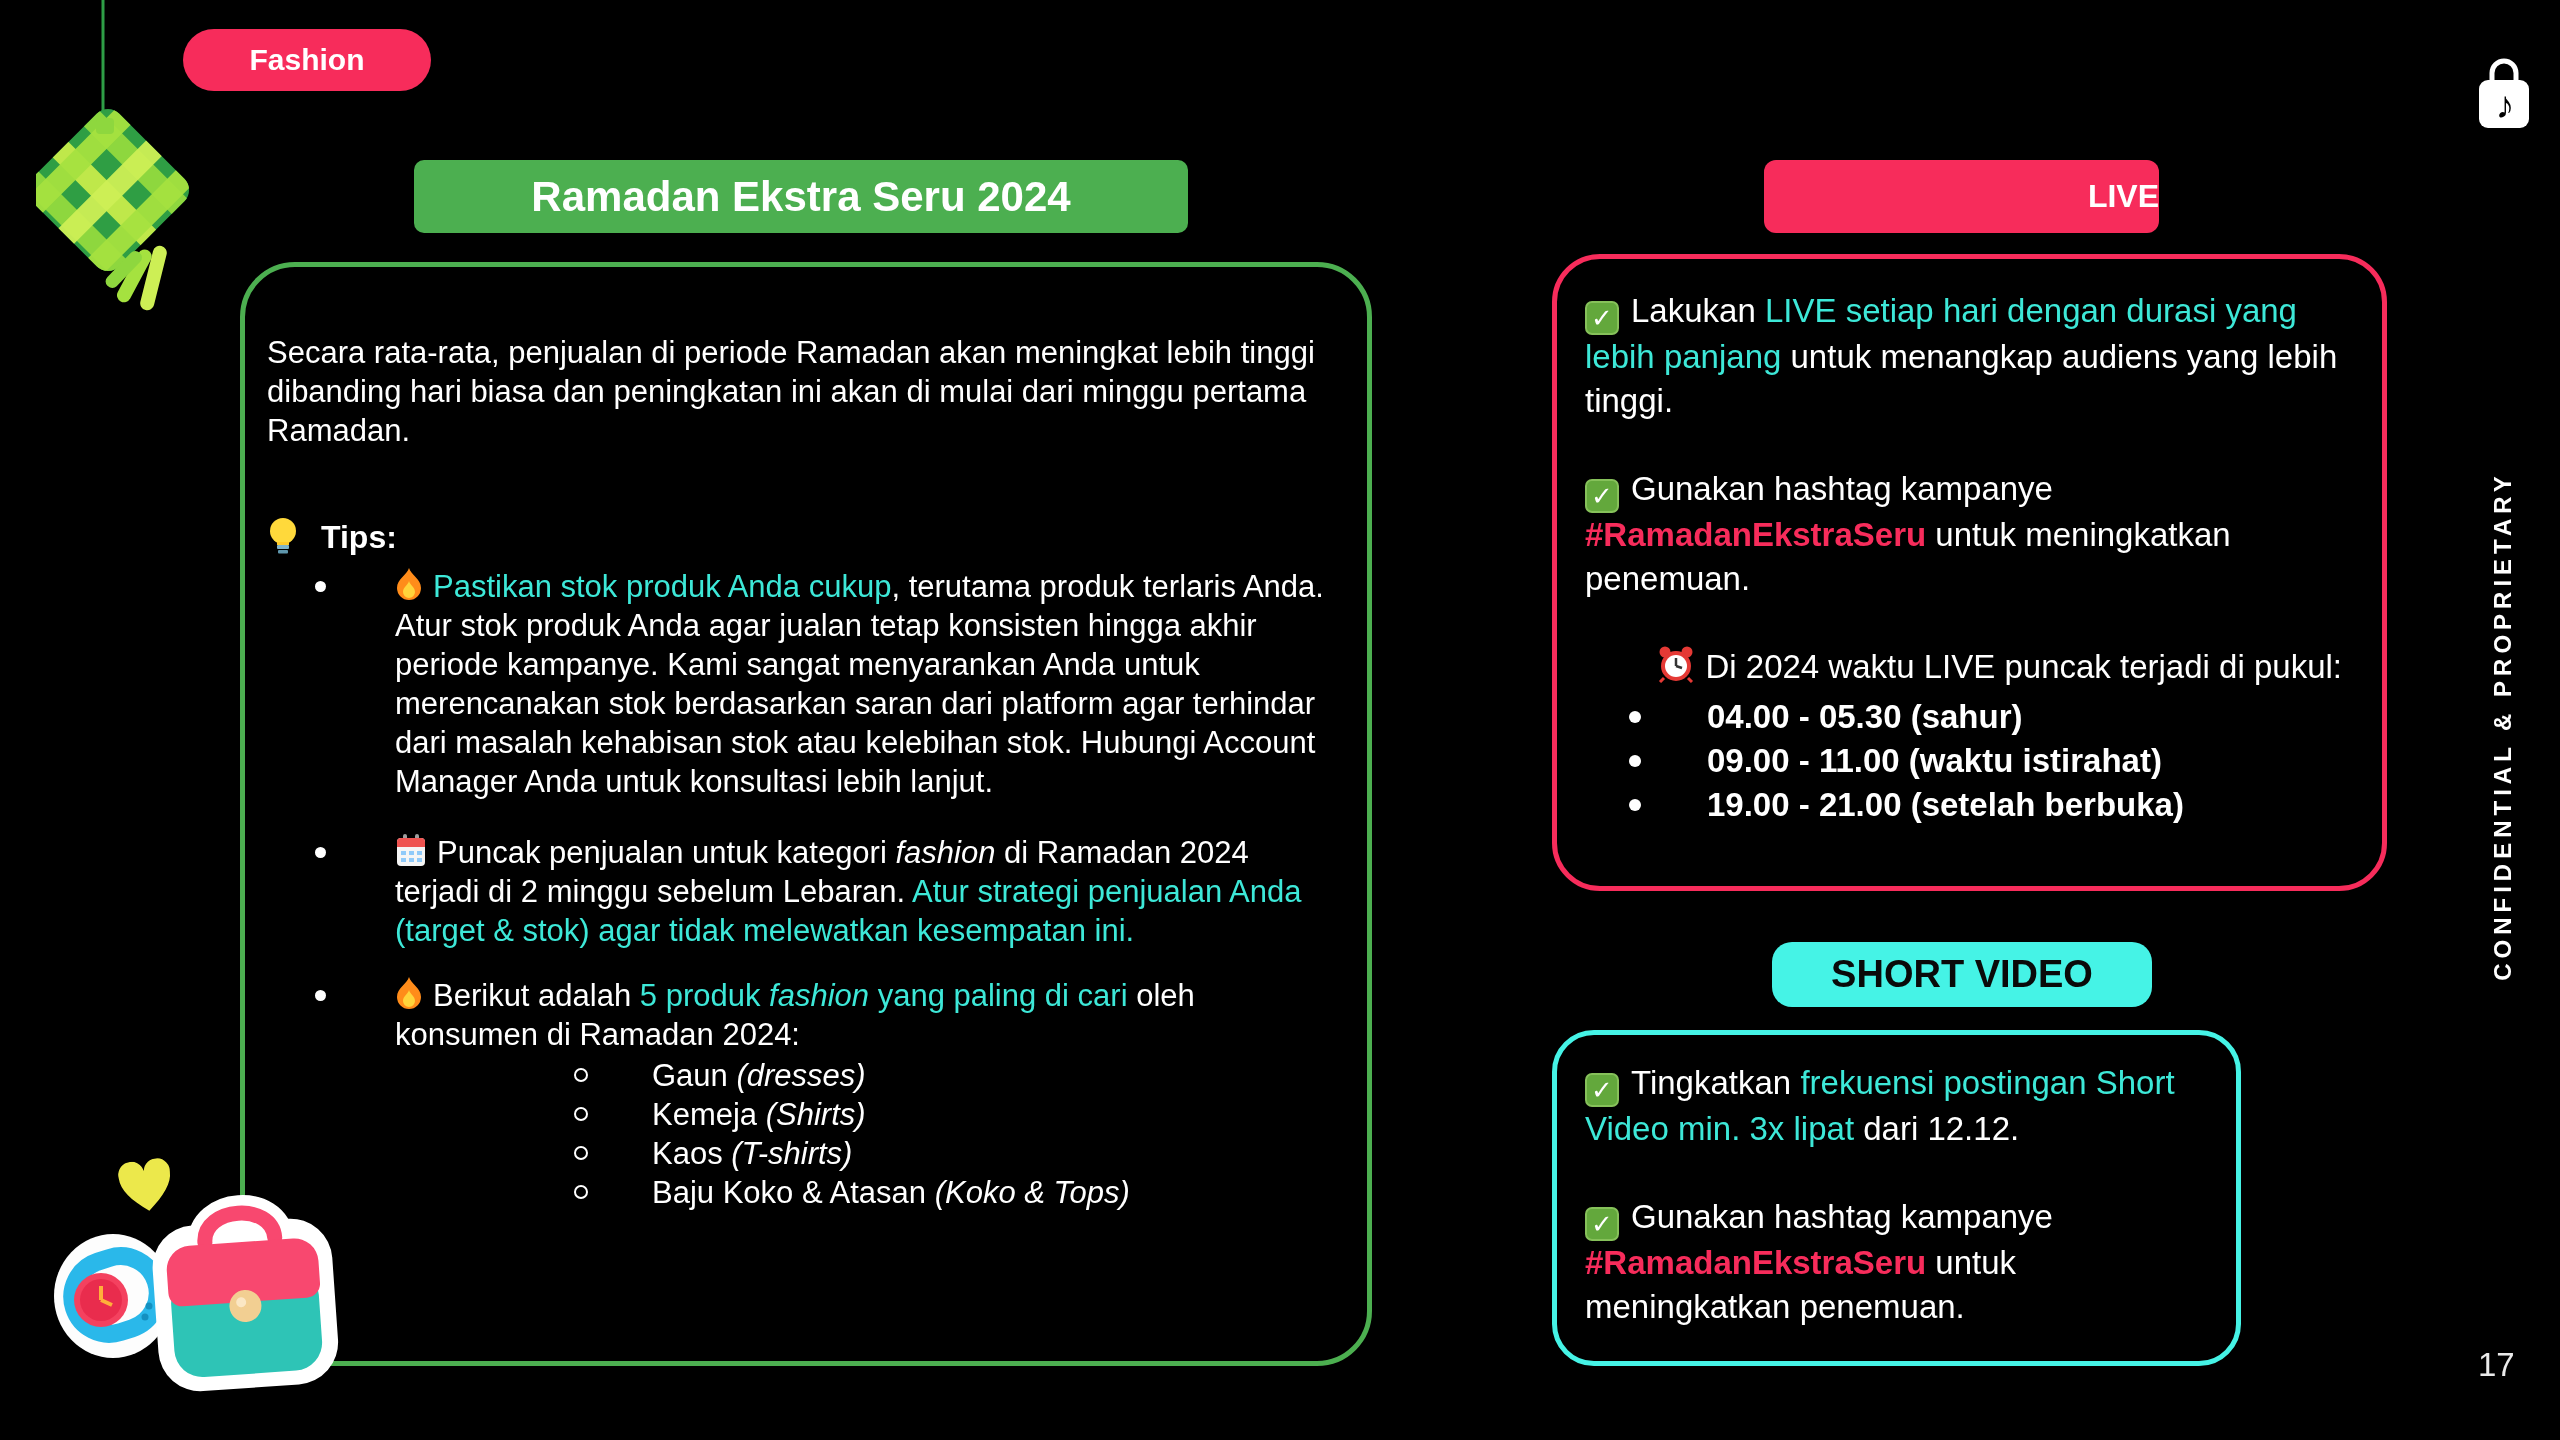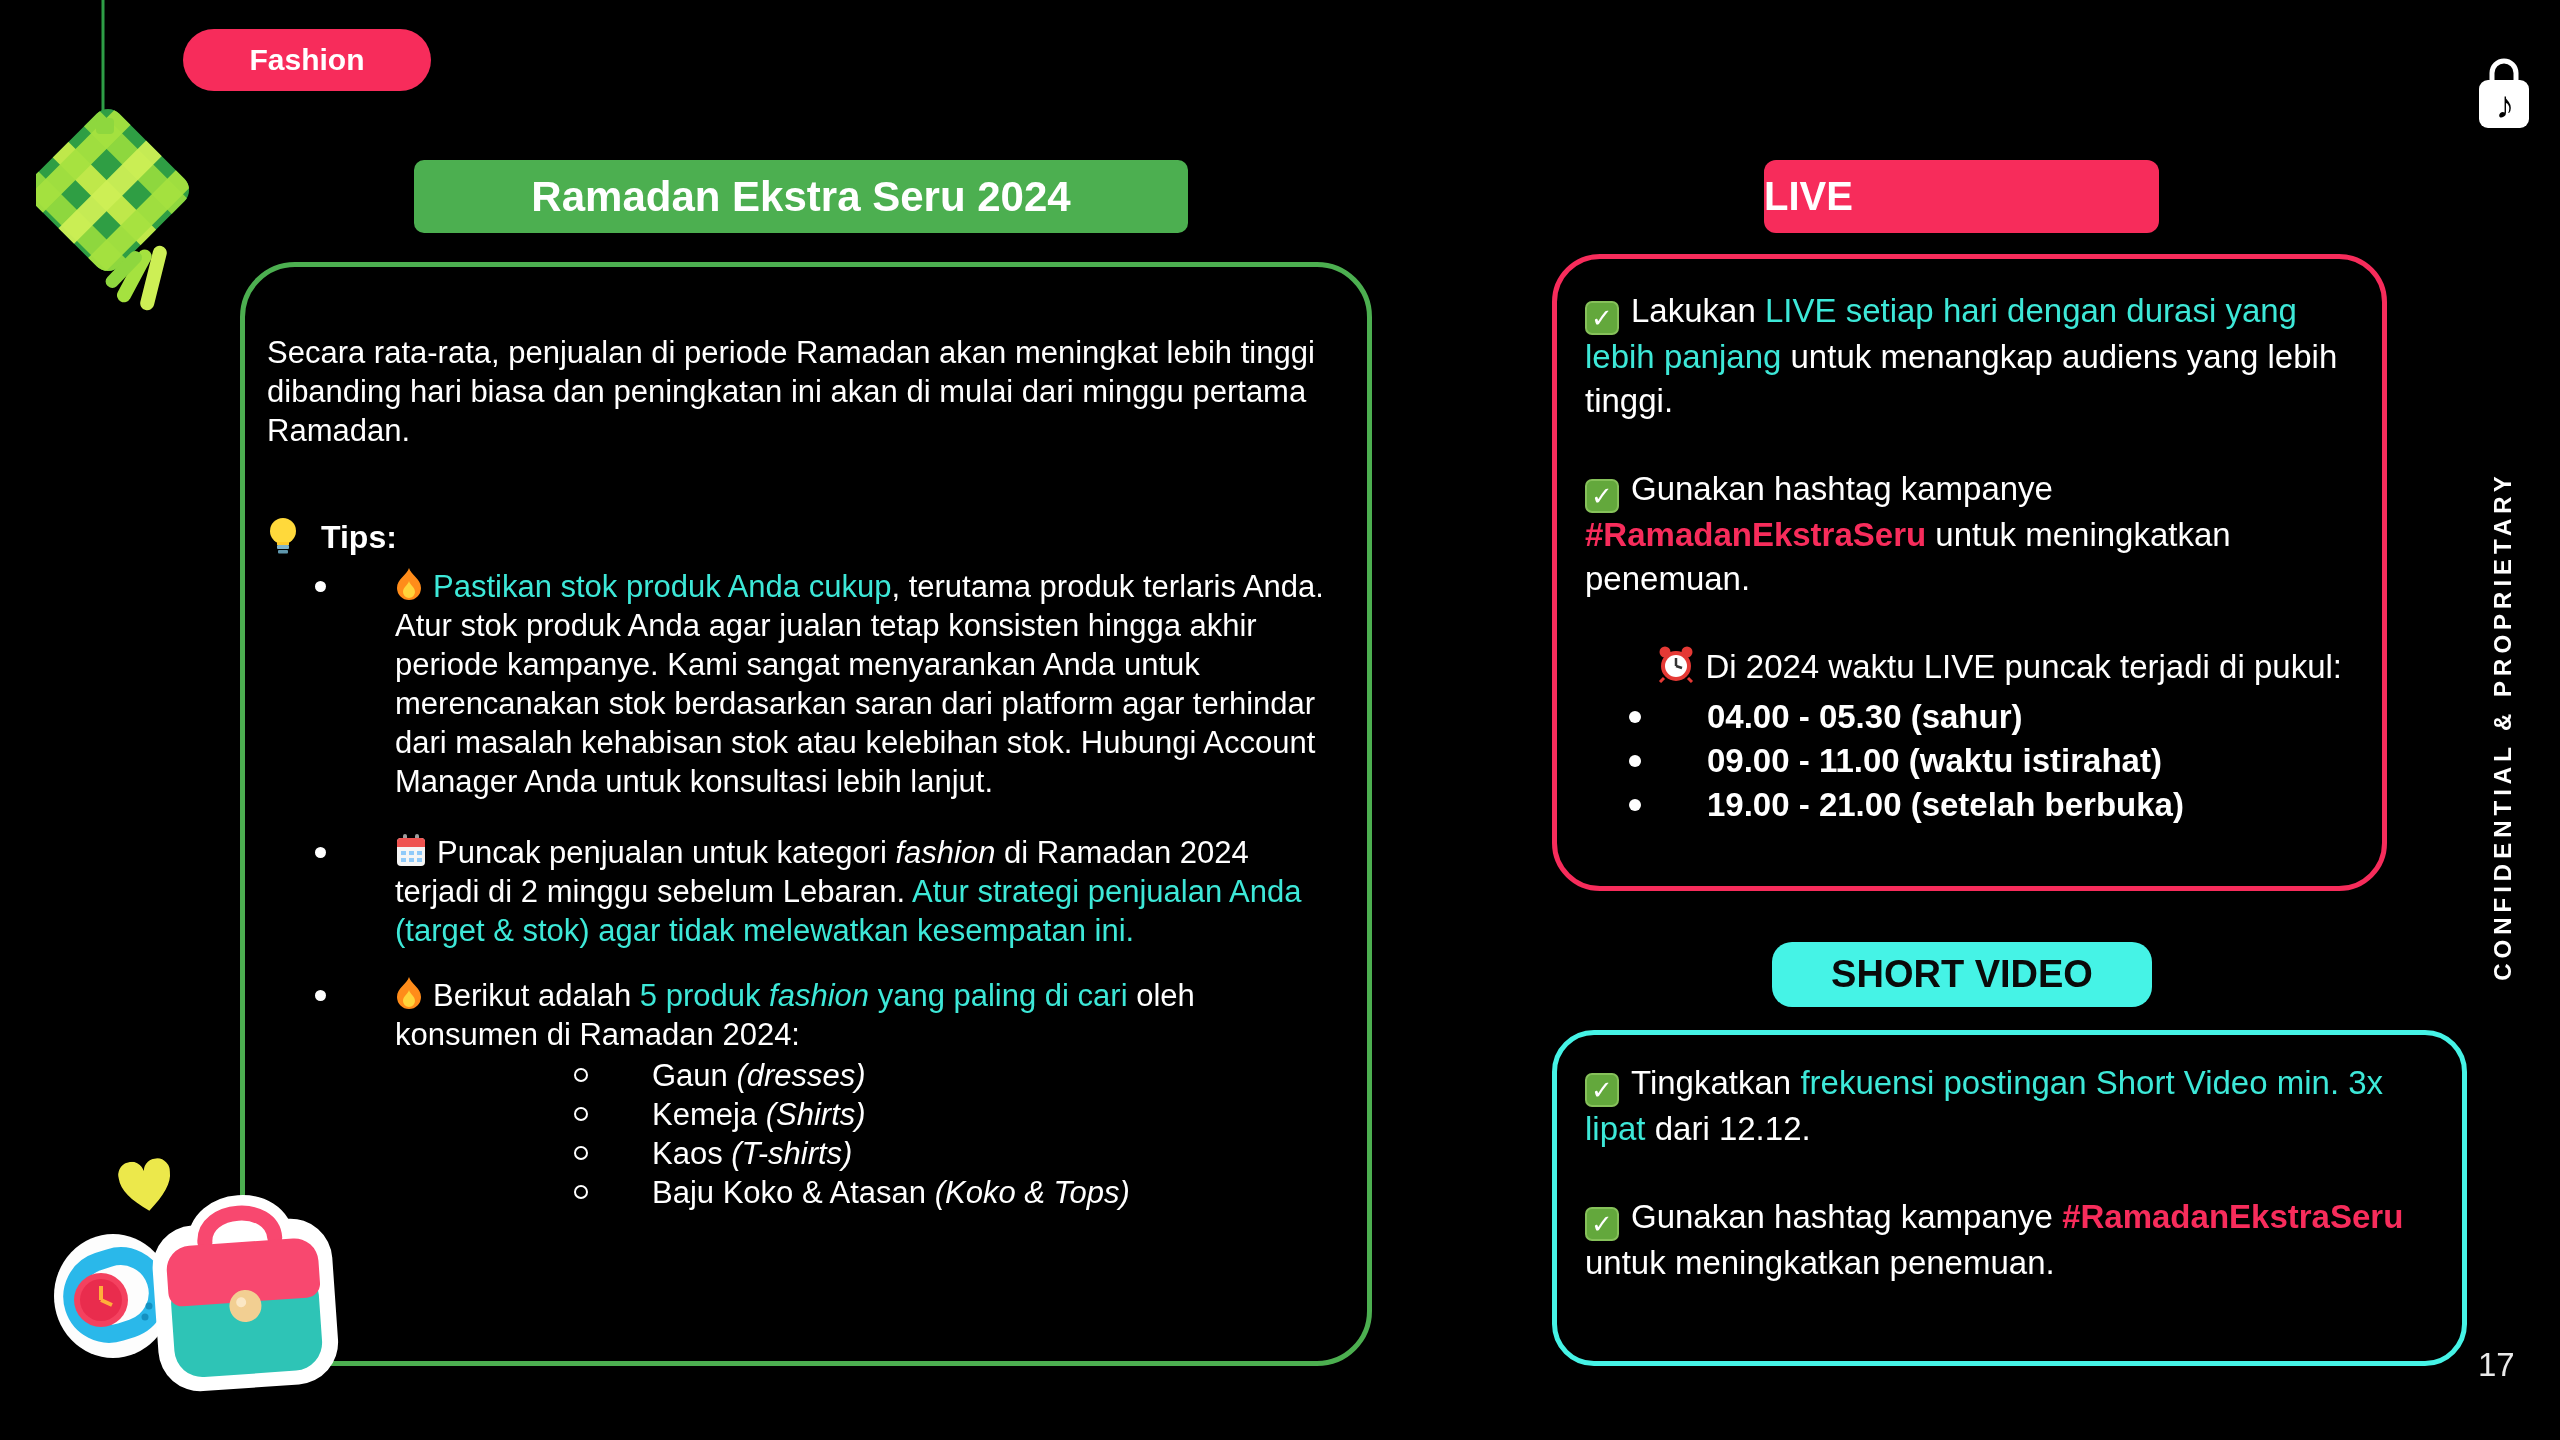--- a/index.html
+++ b/index.html
@@ -8,34 +8,34 @@
   .abs { position:absolute; }
 
   
   .fashion-badge { left:183px; top:29px; width:248px; height:62px; background:#f72c5b;
     border-radius:31px; display:flex; align-items:center; justify-content:center;
     font-size:30px; font-weight:700; }
   .title-btn { left:414px; top:160px; width:774px; height:73px; background:#4caf50;
     border-radius:10px; display:flex; align-items:center; justify-content:center;
     font-size:42px; font-weight:700; }
   .live-btn { left:1764px; top:160px; width:395px; height:73px; background:#f72c5b;
-    border-radius:12px; display:flex; align-items:center; justify-content:flex-start;
-    font-size:40px; font-weight:700; }
+    border-radius:12px; display:flex; align-items:center; justify-content:flex-end;
+    font-size:32px; font-weight:700; }
   .sv-btn { left:1772px; top:942px; width:380px; height:65px; background:#45f3e6;
     border-radius:20px; display:flex; align-items:center; justify-content:center;
     font-size:38px; font-weight:700; color:#0a0a0a; }
 
   
   .left-box { left:240px; top:262px; width:1132px; height:1104px;
     border:5px solid #4caf50; border-radius:55px; padding:66px 38px 0 22px;
     font-size:31px; line-height:39px; }
   .live-box { left:1552px; top:254px; width:835px; height:637px;
     border:5px solid #f72c5b; border-radius:48px; padding:30px 40px 0 28px;
     font-size:33px; line-height:44px; }
-  .sv-box { left:1552px; top:1030px; width:915px; height:336px;
+  .sv-box { left:1552px; top:1030px; width:689px; height:336px;
     border:5px solid #45f3e6; border-radius:42px; padding:26px 40px 0 28px;
     font-size:33px; line-height:44px; }
 
   .cy { color:#3de8d8; }
   .pk { color:#f72c5b; font-weight:700; }
   .it { font-style:italic; }
 
   .intro { margin-bottom:67px; }
   .tips-row { font-weight:700; font-size:32px; margin-bottom:10px; display:flex; align-items:center; gap:12px; }
 

